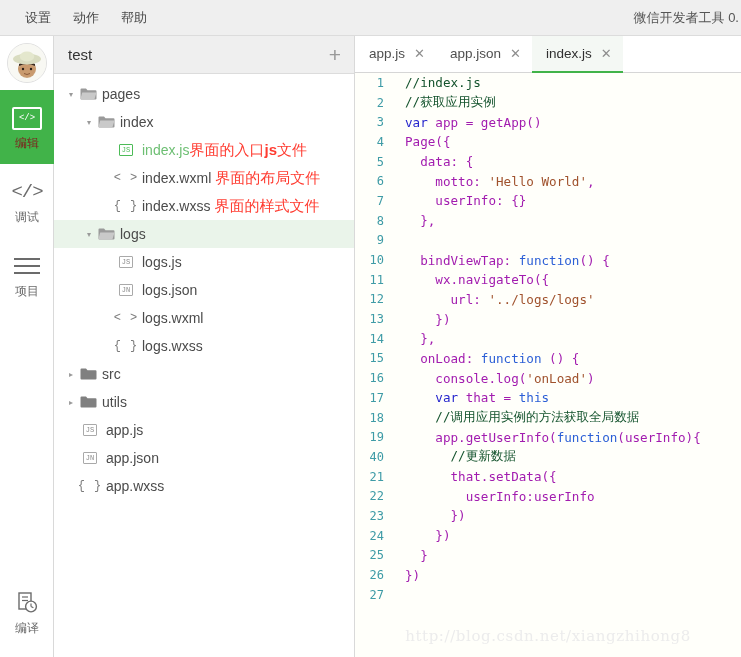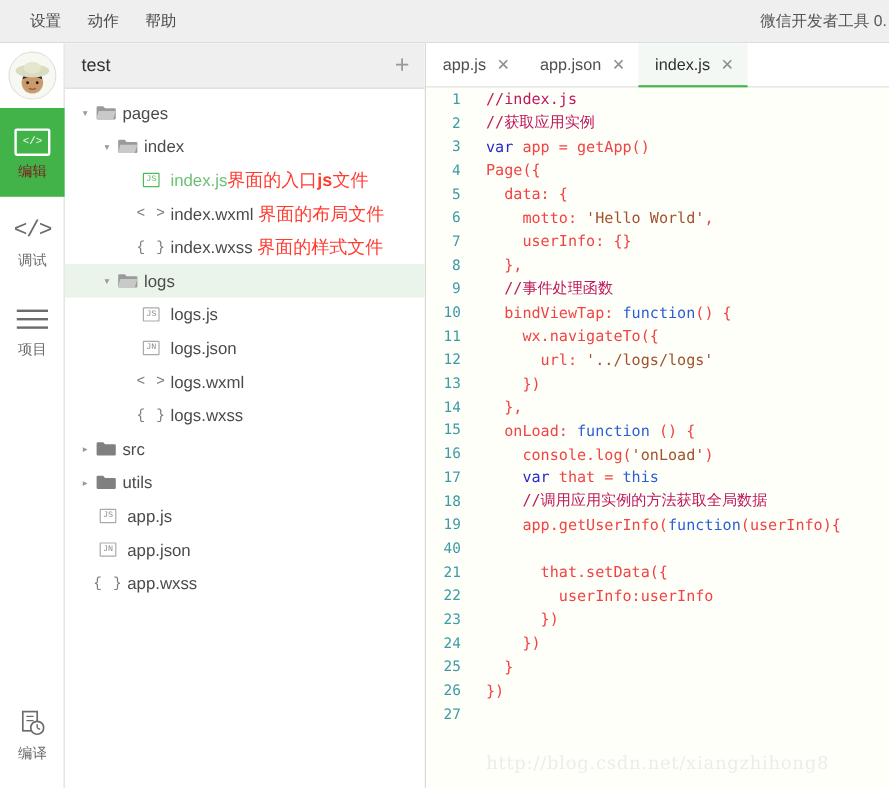--- a/index.html
+++ b/index.html
@@ -241,25 +241,25 @@
   .lnum {
     width: 38px;
     flex: 0 0 38px;
     text-align: right;
     padding-right: 9px;
     box-sizing: border-box;
     color: #3e9ba6;
     font-size: 12px;
   }
   .ltext { padding-left: 12px; }
-  .cm { color: #be185d; }
+  .cm { color: #14532d; }
   .kw { color: #2727cd; }
   .kw2 { color: #2c5fd6; }
   .str { color: #a0522d; }
-  .pl { color: #ef4444; }
+  .pl { color: #a21caf; }
   .watermark {
     position: absolute;
     left: 0; bottom: 12px;
     width: 386px;
     text-align: center;
     font-family: "DejaVu Serif", "Liberation Serif", serif;
     font-size: 15px;
     color: #ececec;
     letter-spacing: 0.6px;
     user-select: none;
@@ -484,32 +484,32 @@
     <div class="code-area">
       <div id="code">
           <div class="code-line"><span class="lnum">1</span><span class="ltext"><span class="cm">//index.js</span></span></div>
           <div class="code-line"><span class="lnum">2</span><span class="ltext"><span class="cm">//获取应用实例</span></span></div>
           <div class="code-line"><span class="lnum">3</span><span class="ltext"><span class="kw">var</span><span class="pl"> app = getApp()</span></span></div>
           <div class="code-line"><span class="lnum">4</span><span class="ltext"><span class="pl">Page({</span></span></div>
           <div class="code-line"><span class="lnum">5</span><span class="ltext"><span class="pl">  data: {</span></span></div>
           <div class="code-line"><span class="lnum">6</span><span class="ltext"><span class="pl">    motto: </span><span class="str">'Hello World'</span><span class="pl">,</span></span></div>
           <div class="code-line"><span class="lnum">7</span><span class="ltext"><span class="pl">    userInfo: {}</span></span></div>
           <div class="code-line"><span class="lnum">8</span><span class="ltext"><span class="pl">  },</span></span></div>
-          <div class="code-line"><span class="lnum">9</span><span class="ltext"><span class="cm">  //事件处理函数</span></span></div>
+          <div class="code-line"><span class="lnum">9</span></div>
           <div class="code-line"><span class="lnum">10</span><span class="ltext"><span class="pl">  bindViewTap: </span><span class="kw2">function</span><span class="pl">() {</span></span></div>
           <div class="code-line"><span class="lnum">11</span><span class="ltext"><span class="pl">    wx.navigateTo({</span></span></div>
           <div class="code-line"><span class="lnum">12</span><span class="ltext"><span class="pl">      url: </span><span class="str">'../logs/logs'</span></span></div>
           <div class="code-line"><span class="lnum">13</span><span class="ltext"><span class="pl">    })</span></span></div>
           <div class="code-line"><span class="lnum">14</span><span class="ltext"><span class="pl">  },</span></span></div>
           <div class="code-line"><span class="lnum">15</span><span class="ltext"><span class="pl">  onLoad: </span><span class="kw2">function</span><span class="pl"> () {</span></span></div>
           <div class="code-line"><span class="lnum">16</span><span class="ltext"><span class="pl">    console.log(</span><span class="str">'onLoad'</span><span class="pl">)</span></span></div>
           <div class="code-line"><span class="lnum">17</span><span class="ltext"><span class="pl">    </span><span class="kw">var</span><span class="pl"> that = </span><span class="kw2">this</span></span></div>
           <div class="code-line"><span class="lnum">18</span><span class="ltext"><span class="cm">    //调用应用实例的方法获取全局数据</span></span></div>
           <div class="code-line"><span class="lnum">19</span><span class="ltext"><span class="pl">    app.getUserInfo(</span><span class="kw2">function</span><span class="pl">(userInfo){</span></span></div>
-          <div class="code-line"><span class="lnum">40</span></div>
+          <div class="code-line"><span class="lnum">40</span><span class="ltext"><span class="cm">      //更新数据</span></span></div>
           <div class="code-line"><span class="lnum">21</span><span class="ltext"><span class="pl">      that.setData({</span></span></div>
           <div class="code-line"><span class="lnum">22</span><span class="ltext"><span class="pl">        userInfo:userInfo</span></span></div>
           <div class="code-line"><span class="lnum">23</span><span class="ltext"><span class="pl">      })</span></span></div>
           <div class="code-line"><span class="lnum">24</span><span class="ltext"><span class="pl">    })</span></span></div>
           <div class="code-line"><span class="lnum">25</span><span class="ltext"><span class="pl">  }</span></span></div>
           <div class="code-line"><span class="lnum">26</span><span class="ltext"><span class="pl">})</span></span></div>
           <div class="code-line"><span class="lnum">27</span><span class="ltext"><span class="pl"></span></span></div>
         </div>
       <div class="watermark">http://blog.csdn.net/xiangzhihong8</div>
     </div>

